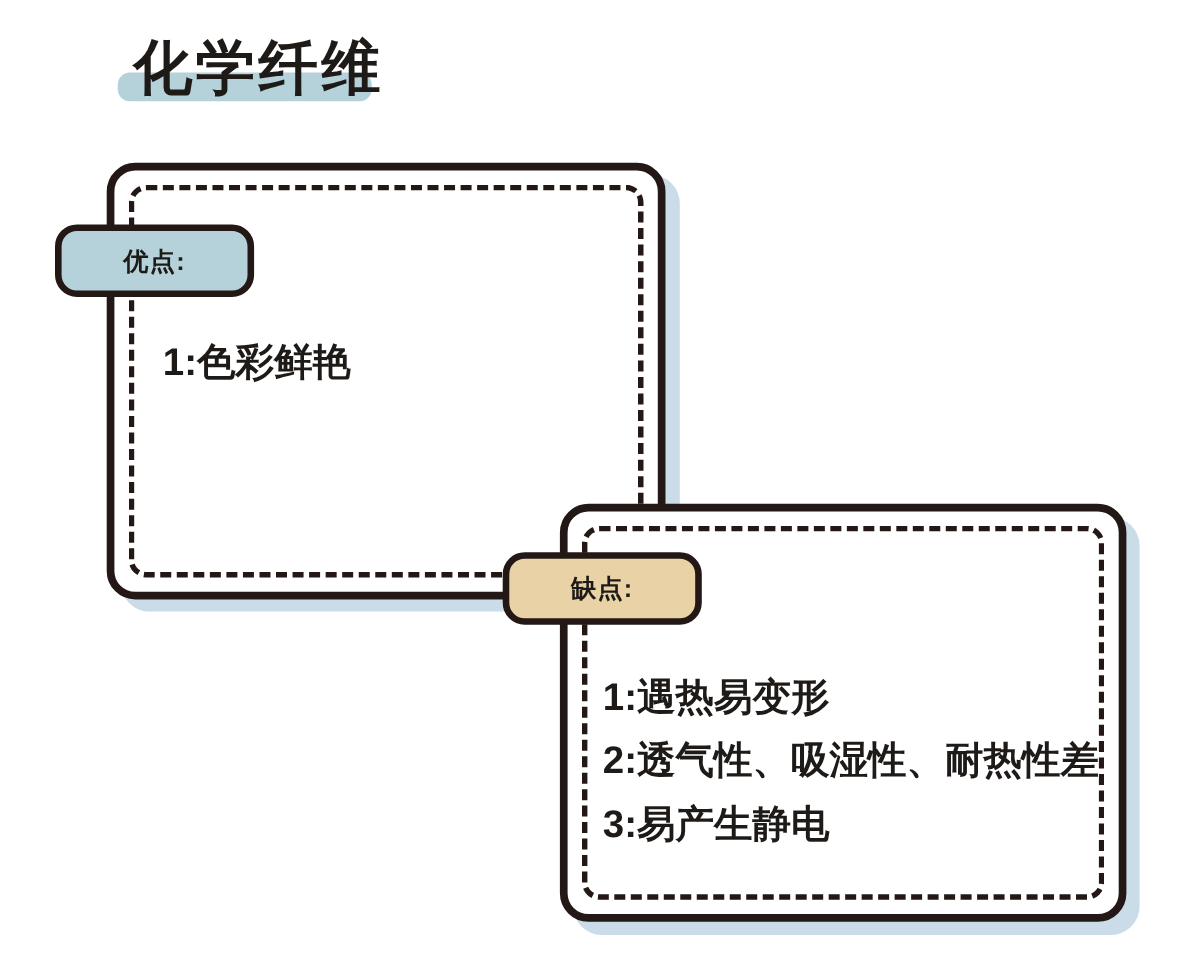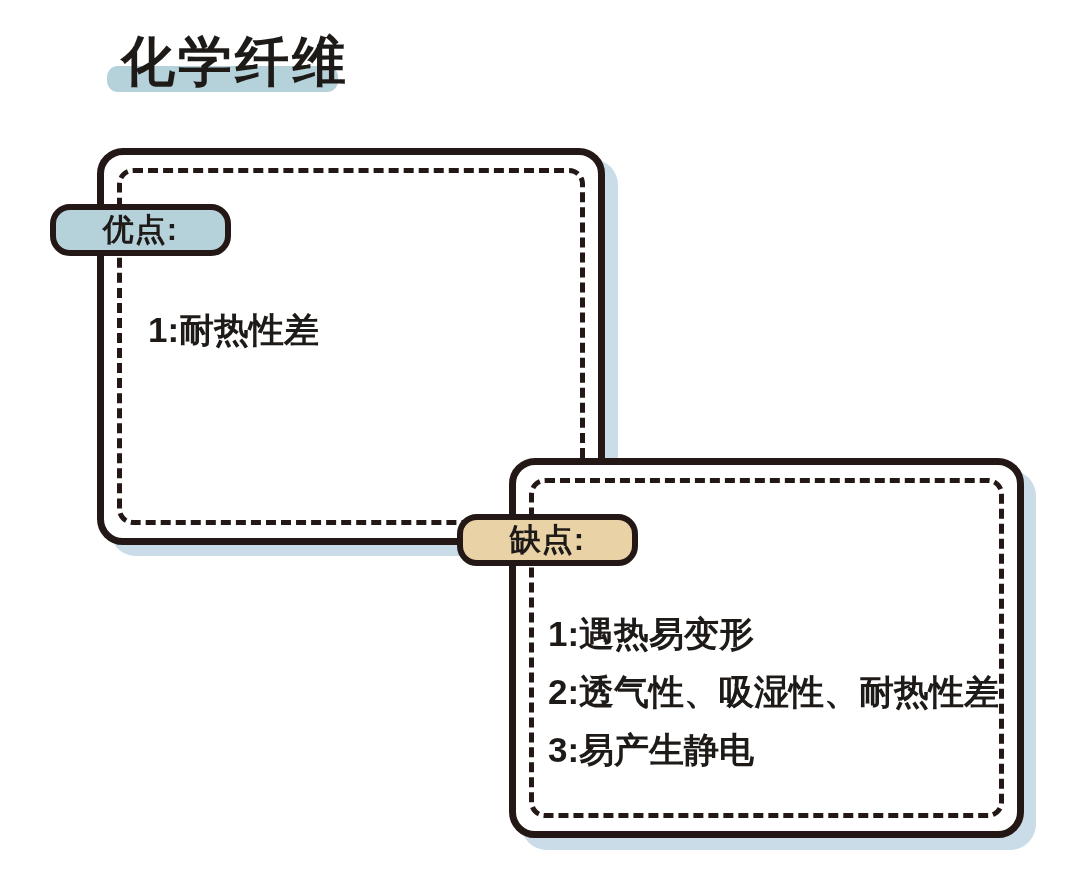--- a/index.html
+++ b/index.html
@@ -54,36 +54,36 @@
   }
   .dashed-border{
     position:absolute;inset:13px;
     border:5px dashed var(--outline);
     border-radius:16px;
     pointer-events:none;
   }
   
   .badge{
     position:absolute;
-    width:181px;height:52px;
+    width:181px;height:66px;
     border:6px solid var(--outline);
     border-radius:20px;
     display:flex;align-items:center;justify-content:center;
-    font-size:31px;font-weight:900;
+    font-size:23px;font-weight:900;
     color:var(--text);
     letter-spacing:1px;
     white-space:nowrap;
   }
   .badge-advantages{
     left:50px;top:204px;
     background:var(--advantages-accent);
     z-index:2;
   }
   .badge-disadvantages{
-    left:457px;top:514px;
+    left:457px;top:502px;
     background:var(--disadvantages-accent);
     z-index:4;
   }
   
   .card-list{
     position:absolute;
     list-style:none;
   }
   .card-advantages .card-list{left:44px;top:146px;}
   .card-disadvantages .card-list{left:32px;top:140px;}
@@ -98,21 +98,21 @@
 <body>
 
 <div class="stage">
 
   <div class="title-highlight"></div>
   <h1 class="page-title">化学纤维</h1>
 
   <section class="card card-advantages">
     <div class="dashed-border"></div>
     <ul class="card-list">
-      <li>1:耐热性差</li>
+      <li>1:色彩鲜艳</li>
     </ul>
   </section>
   <div class="badge badge-advantages">优点:</div>
 
   <section class="card card-disadvantages">
     <div class="dashed-border"></div>
     <ul class="card-list">
       <li>1:遇热易变形</li>
       <li>2:透气性、吸湿性、耐热性差</li>
       <li>3:易产生静电</li>

